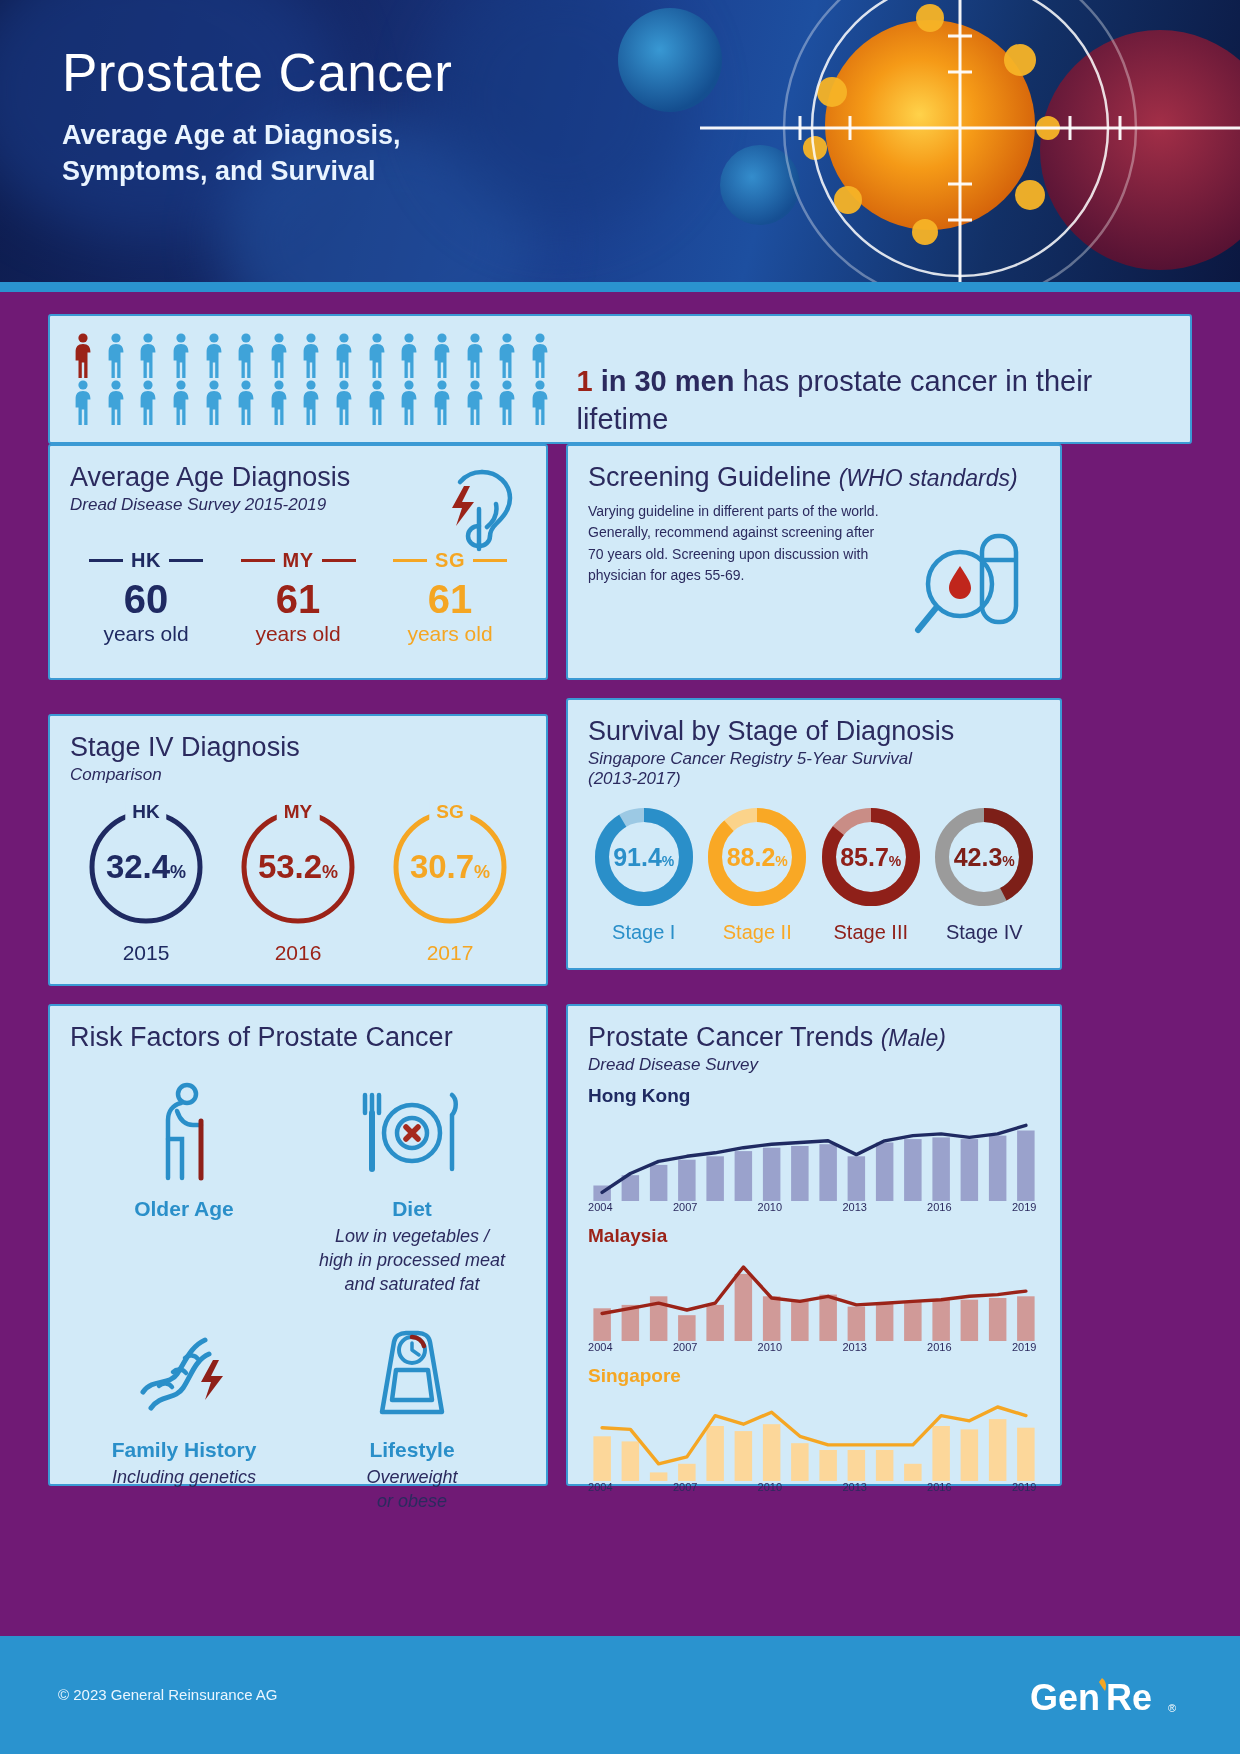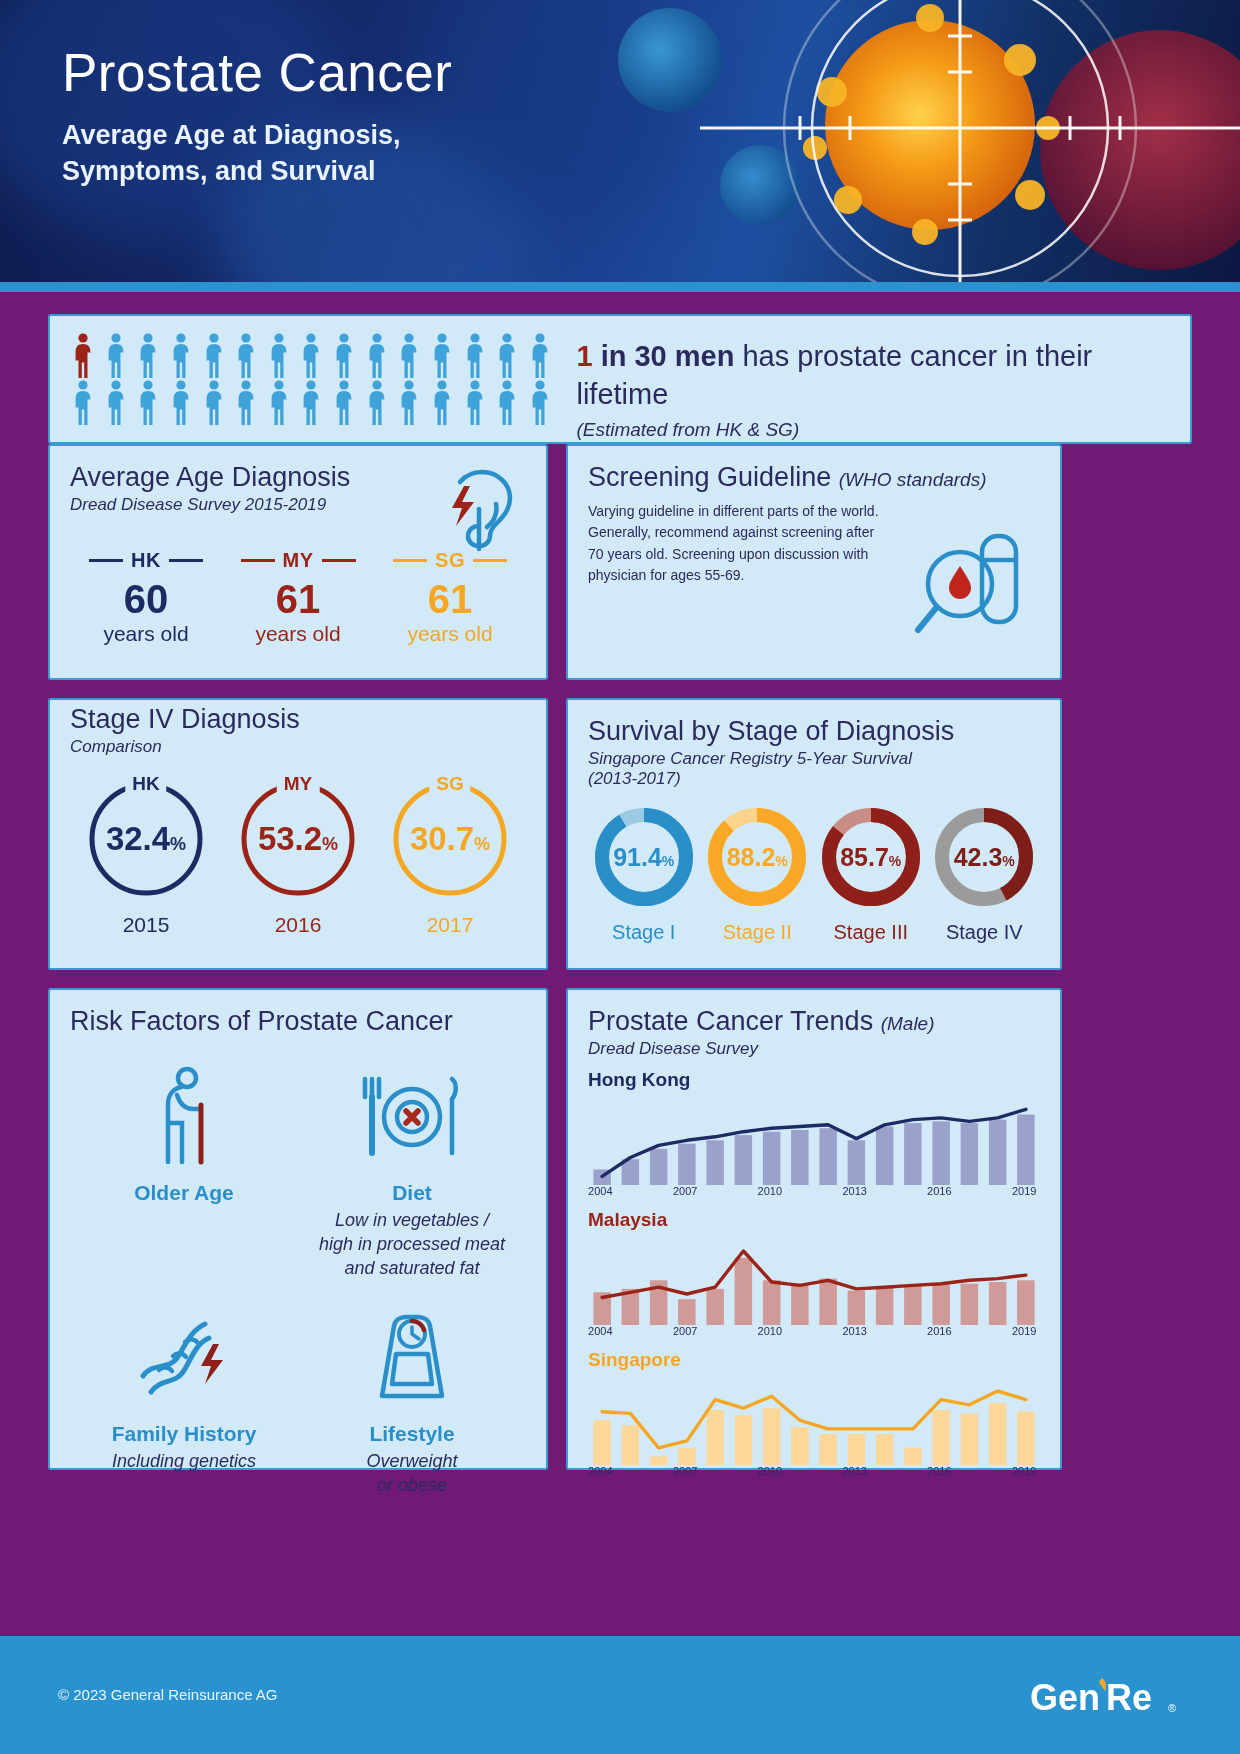--- a/index.html
+++ b/index.html
@@ -34,28 +34,28 @@
   .body-wrap { padding: 22px 48px 0 48px; }
   .card {
     background: #d2eaf8; border: 2px solid #3b9ad4; border-radius: 3px;
     position: relative;
   }
   .row { display: flex; gap: 18px; margin-bottom: 18px; }
   .col-l { width: 500px; }
   .col-r { width: 496px; }
 
   .card-title { font-size: 27px; color: #2b2a5e; font-weight: 400; }
-  .card-title .paren { font-size: 19px; font-style: italic; font-weight: 400; }
+  .card-title .paren { font-size: 23px; font-style: italic; font-weight: 400; }
   .card-sub { font-size: 17px; font-style: italic; color: #2b2a5e; margin-top: 2px; }
 
   
   .stat-card { display:flex; padding: 16px 18px 16px 20px; align-items:flex-start; height:130px; }
   .people { display:grid; grid-template-columns: repeat(15, 1fr); width: 505px; gap: 1px; }
   .person { width: 26px; height: 46px; }
-  .stat-text { margin-left: 18px; padding-top: 6px; }
+  .stat-text { margin-left: 18px; padding-top: 6px; margin-top: 25px; }
   .stat-head { font-size: 29px; color: #2b2a5e; line-height: 1.3; }
   .stat-head b { font-weight: bold; }
   .stat-head .red { color: #9b2318; font-weight: bold; }
   .stat-note { font-size: 19px; font-style: italic; color: #2b2a5e; margin-top: 6px; }
 
   
   .avg-card { height: 236px; padding: 16px 20px; position:relative; }
   .avg-icon { position:absolute; right: 22px; top: 18px; }
   .avg-grid { display:flex; margin-top: 34px; }
   .avg-item { flex:1; text-align:center; }
@@ -63,21 +63,21 @@
   .avg-label .ln { display:inline-block; width:34px; height:3px; }
   .avg-num { font-size: 40px; font-weight: bold; line-height:1.15; margin-top:4px; }
   .avg-unit { font-size: 21px; }
 
   
   .scr-card { height: 236px; padding: 16px 20px; position:relative; }
   .scr-body { font-size: 14px; color:#2b2a5e; line-height: 1.52; width: 300px; margin-top: 8px; }
   .scr-icon { position:absolute; right: 22px; bottom: 24px; }
 
   
-  .s4-card { height: 272px; padding: 4px 20px; }
+  .s4-card { height: 272px; padding: 16px 20px; margin-top: 16px; }
   .s4-grid { display:flex; margin-top: 14px; }
   .s4-item { flex:1; text-align:center; position:relative; }
   .ring-wrap { position:relative; width:124px; height:124px; margin: 6px auto 0; }
   .ring-label {
     position:absolute; top:-4px; left:50%; transform:translateX(-50%);
     font-size:19px; font-weight:bold; background:#d2eaf8; padding:0 7px;
   }
   .ring-val { position:absolute; top:50%; left:50%; transform:translate(-50%,-50%);
     font-size: 33px; font-weight:bold; white-space:nowrap; }
   .ring-val .pc { font-size: 18px; }

